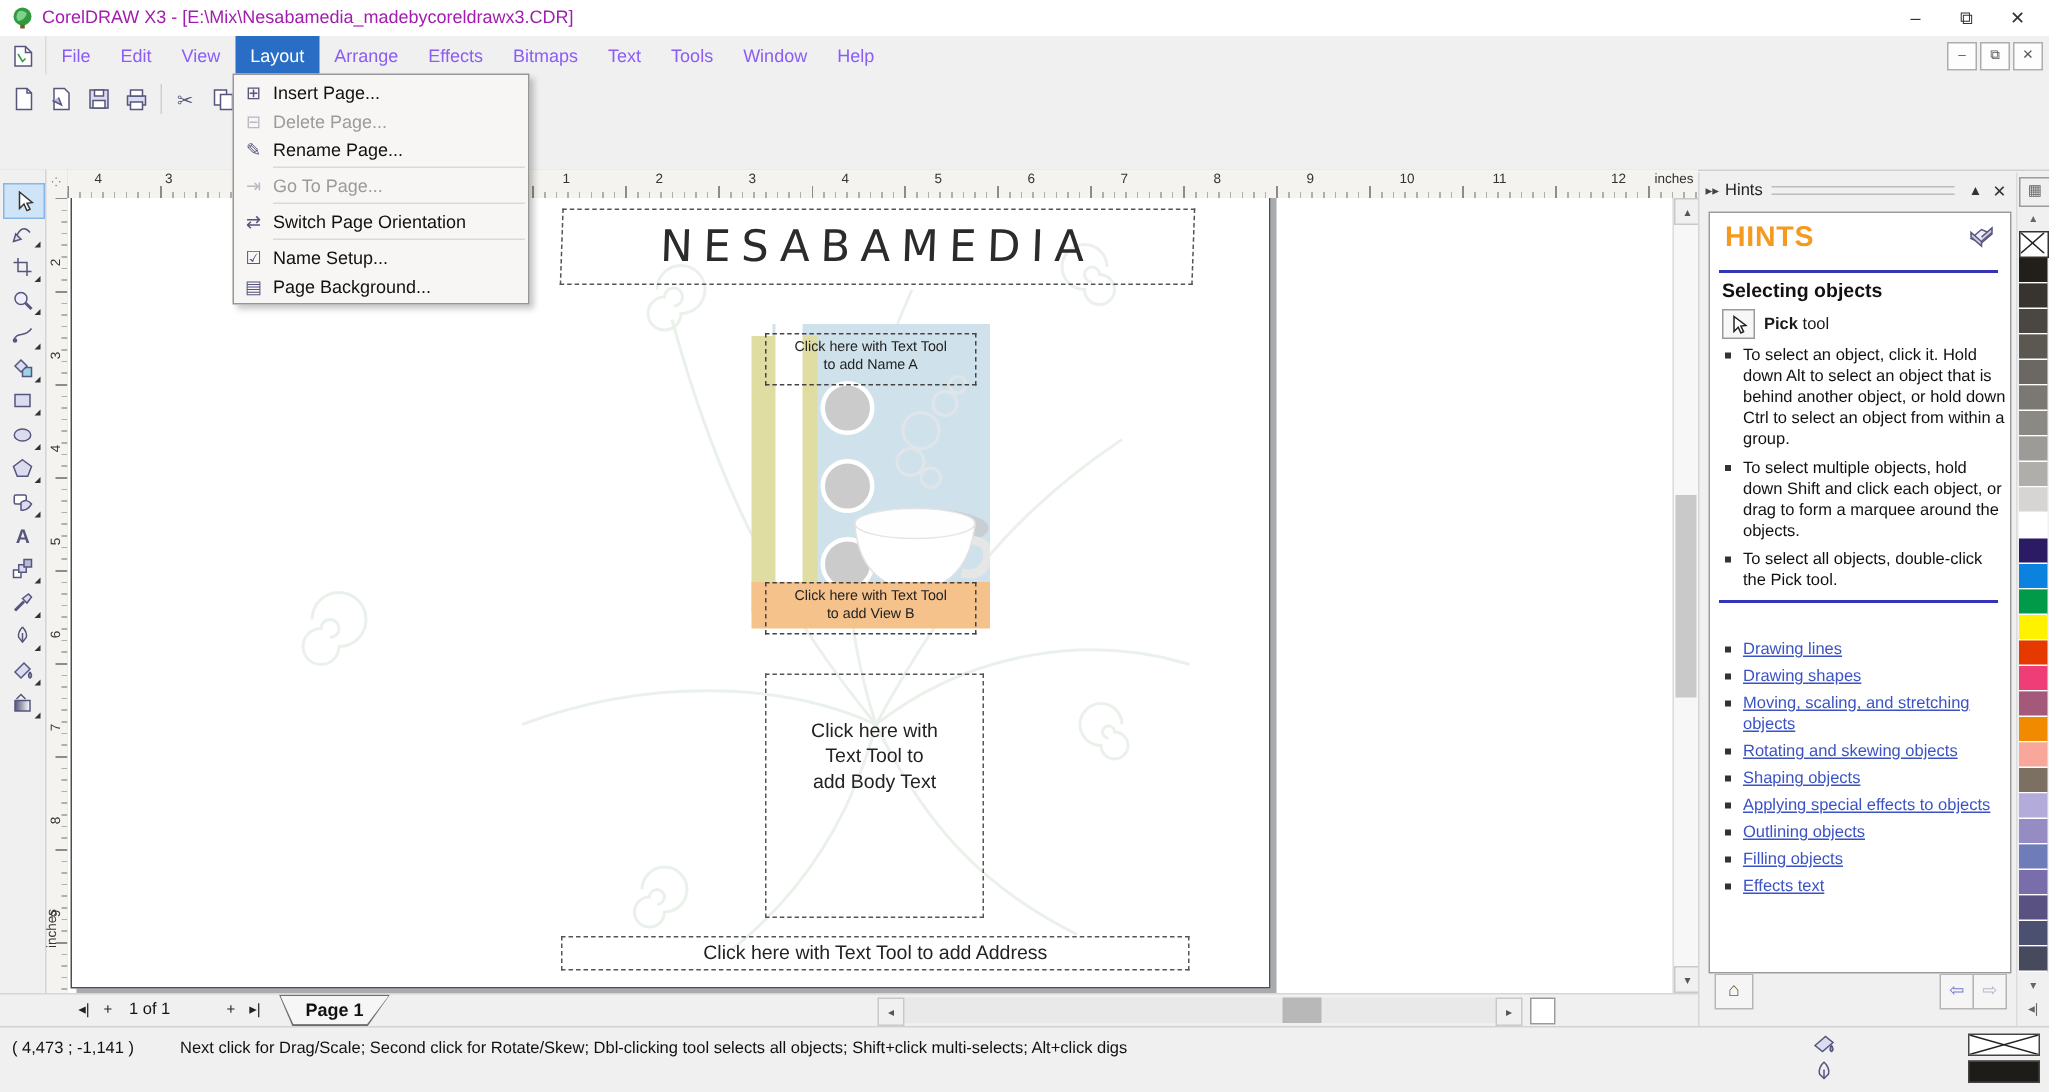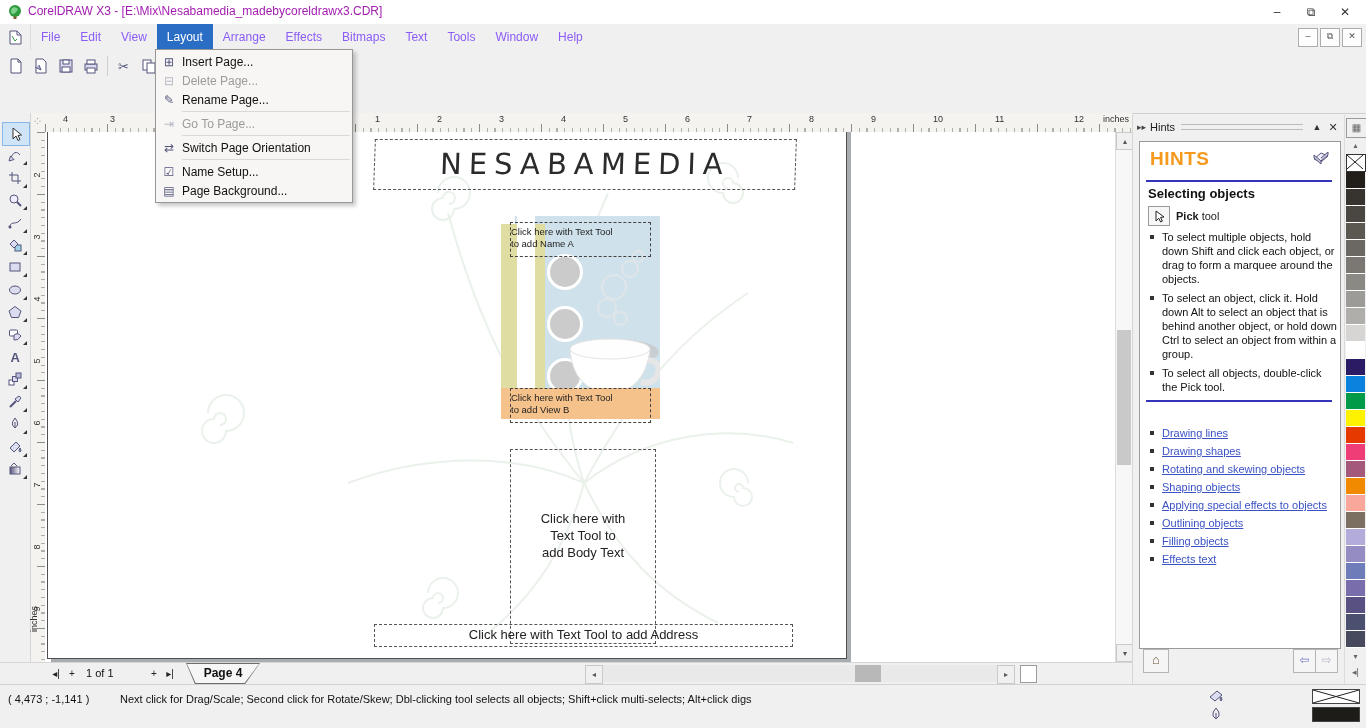--- a/index.html
+++ b/index.html
@@ -64,32 +64,32 @@
   
   #toolbox{left:0;top:113px;width:30px;height:549px;background:#f0f0f0;border-right:1px solid #d5d5d5}
   .tool{position:relative;width:26px;height:22px;margin:0 0 0 2px;display:flex;align-items:center;justify-content:center}
   .tool.selected{background:#cfe4f7;border:1px solid #86b7e8}
   .tool .fly{position:absolute;right:1px;bottom:1px;width:0;height:0;border-left:4px solid transparent;border-bottom:4px solid #333}
   
   #canvas{left:45px;top:132px;width:1070px;height:530px;background:#fff;overflow:hidden}
   #page{left:2px;top:-10px;width:798px;height:535px;background:#fff;border:1px solid #4f4f4f;box-shadow:4px 4px 0 #a8acb1}
   .dashbox{position:absolute;border:1px dashed #555;background:transparent}
   #nesab{left:326px;top:16px;width:420px;height:49px;text-align:center;line-height:49px;font-family:"DejaVu Sans",sans-serif;font-size:29px;letter-spacing:7px;color:#2b2b2b;transform:skewX(-2deg)}
-  #bodybox{left:462px;top:326px;width:144px;height:133px;font-size:13px;line-height:17px;text-align:center;padding-top:60px;box-sizing:content-box;color:#222}
+  #bodybox{left:462px;top:326px;width:144px;height:133px;font-size:13px;line-height:17px;text-align:center;padding-top:28px;box-sizing:content-box;color:#222}
   #addrbox{left:326px;top:501px;width:417px;height:21px;font-size:13px;line-height:20px;text-align:center;color:#222}
   
   #card{left:453px;top:93px;width:159px;height:209px}
   .cpart{position:absolute}
   #c-khaki{left:0;top:8px;width:44px;height:184px;background:#dfdda1}
   #c-blue{left:14px;top:0;width:145px;height:173px;background:#cfe2ec}
   #c-stripe{left:16px;top:0;width:18px;height:202px;background:#fff;border-radius:0 0 9px 9px}
   .c-dot{position:absolute;width:30px;height:30px;border-radius:50%;background:#cbcbcb;border:3px solid #fff}
   .c-bub{position:absolute;border:2px solid #dfe5e8;border-radius:50%}
   #c-orange{left:0;top:172px;width:159px;height:31px;background:#f6c28b}
-  .c-txt{position:absolute;left:9px;width:139px;height:30px;border:1px dashed #444;font-size:9.5px;line-height:12px;text-align:left;padding-top:3px;color:#222}
+  .c-txt{position:absolute;left:9px;width:139px;height:30px;border:1px dashed #444;font-size:9.5px;line-height:12px;text-align:center;padding-top:3px;color:#222}
   
   .sb-btn{background:#f0f0f0;border:1px solid #c9c9c9;color:#555;display:flex;align-items:center;justify-content:center;font-size:8px}
   #vscroll{left:1115px;top:132px;width:17px;height:530px;background:#f7f7f7;border-left:1px solid #dcdcdc}
   #vthumb{left:1px;top:198px;width:14px;height:135px;background:#c9c9c9}
   #hscroll{left:585px;top:664px;width:430px;height:17px;background:#e9e9e9}
   #hthumb{left:270px;top:0;width:26px;height:17px;background:#b8b8b8}
   
   #pagebar{left:0;top:662px;width:1132px;height:22px;background:#f0f0f0;border-top:1px solid #d6d6d6}
   .pg-ctl{position:absolute;top:2px;width:16px;height:17px;text-align:center;line-height:17px;font-size:10px;color:#222}
   #pageinfo{position:absolute;left:86px;top:4px;font-size:11px;color:#111}
@@ -518,21 +518,21 @@
 </div>
 
 <div class="abs" id="pagebar">
   <span class="pg-ctl" style="left:48px">◂|</span>
   <span class="pg-ctl" style="left:64px">+</span>
   <span id="pageinfo">1 of 1</span>
   <span class="pg-ctl" style="left:146px">+</span>
   <span class="pg-ctl" style="left:162px">▸|</span>
   <div id="ptab">
     <div class="outer"></div>
-    <div class="inner">Page 4</div>
+    <div class="inner">Page 1</div>
   </div>
   <div class="abs" id="hscroll" style="position:absolute;left:585px;top:2px;width:430px;height:17px">
     <div class="sb-btn" style="position:absolute;left:0;top:0;width:16px;height:17px">◂</div>
     <div id="hthumb" style="position:absolute"></div>
     <div class="sb-btn" style="position:absolute;right:0;top:0;width:16px;height:17px">▸</div>
   </div>
   <div style="position:absolute;left:1020px;top:2px;width:15px;height:16px;background:#fff;border:1px solid #9a9a9a"></div>
 </div>
 
 <div class="abs" id="hints">
@@ -555,28 +555,29 @@
     <span id="sectiontitle">Selecting objects</span>
     <div id="pickrow">
       <span id="pickbtn">
         <svg width="11" height="13" viewBox="0 0 11 13">
             <path d="M2 1 L2 11 L4.8 8.2 L6.6 12 L8.4 11.1 L6.6 7.4 L10 7 Z" fill="#fff" stroke="#222"></path>
           </svg>
       </span>
       <span><b>Pick</b><span> tool</span></span>
     </div>
     <ul class="hb-ul" id="bullets" style="top:88px">
+        <li>To select an object, click it. Hold down Alt to select an object that is behind another object, or hold down Ctrl to select an object from within a group.</li>
         <li>To select multiple objects, hold down Shift and click each object, or drag to form a marquee around the objects.</li>
-        <li>To select an object, click it. Hold down Alt to select an object that is behind another object, or hold down Ctrl to select an object from within a group.</li>
         <li>To select all objects, double-click the Pick tool.</li>
       </ul>
     <div class="bluerule" style="top:258px"></div>
     <ul class="hb-ul lnk-ul" id="hintlinks" style="top:284px">
         <li><a>Drawing lines</a></li>
         <li><a>Drawing shapes</a></li>
+        <li><a>Moving, scaling, and stretching objects</a></li>
         <li><a>Rotating and skewing objects</a></li>
         <li><a>Shaping objects</a></li>
         <li><a>Applying special effects to objects</a></li>
         <li><a>Outlining objects</a></li>
         <li><a>Filling objects</a></li>
         <li><a>Effects text</a></li>
       </ul>
   </div>
   <div id="hintnav-home">⌂</div>
   <div class="navarr" style="left:160px;color:#7878cc">⇦</div>

